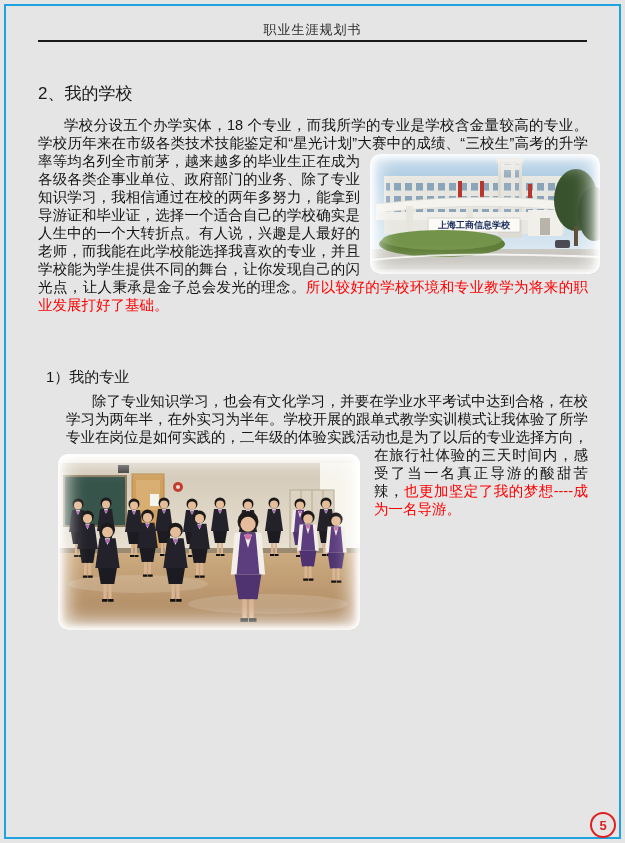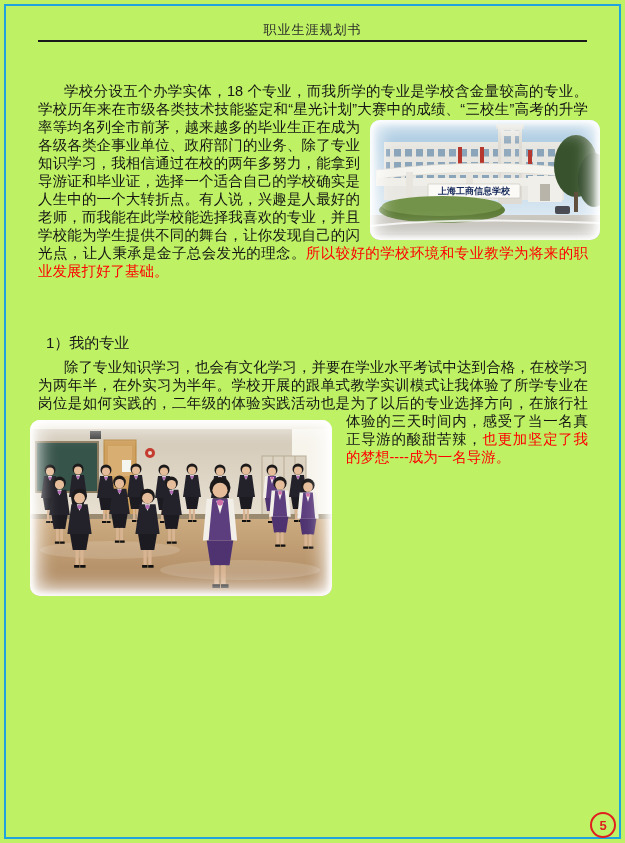--- a/index.html
+++ b/index.html
@@ -1,17 +1,17 @@
 <!DOCTYPE html>
 <html><head>
 <meta charset="utf-8">
 <style>
   html,body{margin:0;padding:0;background:#fff;}
   .page{
-    position:relative;width:625px;height:843px;background:#bef264;
+    position:relative;width:625px;height:843px;background:#e5e5e5;
     font-family:"Liberation Sans","DejaVu Sans",sans-serif;overflow:hidden;
   }
   .page-border{
     position:absolute;top:4px;left:4px;right:4px;bottom:4px;
     border:2px solid #1ea3e0;pointer-events:none;
   }
   .header-title{
     position:absolute;top:21px;left:0;right:0;text-align:center;
     font-size:13px;color:#2a2a2a;letter-spacing:1px;
   }
@@ -30,21 +30,21 @@
     text-indent:26px;color:#141414;
   }
   .red{color:#fe0000;}
   .h-major{
     font-size:15px;font-weight:normal;margin:54px 0 5px 0;padding-left:8px;color:#1a1a1a;
   }
   .red-para{
     font-size:14.5px;line-height:18px;text-align:justify;margin:0;
     text-indent:26px;color:#fe0000;
   }
-  .para2{margin-top:2px;}
+  .para2{margin-top:2px;margin-left:28px;}
   
   .school-photo-float{
     float:right;width:230px;height:120px;position:relative;
     margin:2px -12px 2px 10px;
   }
   .students-photo-float{
     float:left;width:302px;height:176px;position:relative;
     margin:8px 14px 0 -8px;
   }
   .photo-frame{position:absolute;top:0;left:0;right:0;bottom:0;border-radius:10px;overflow:hidden;}
@@ -64,20 +64,21 @@
 <body>
 
 <div class="page">
   <div class="page-border"></div>
 
   <div class="header-title">职业生涯规划书</div>
   <div class="header-rule"></div>
 
   <div class="content">
 
+    <h2 class="h-school">2、我的学校</h2>
 
     <p class="body-text">
       <span>学校分设五个办学实体，18 个专业，而我所学的专业是学校含金量较高的专业。学校历年来在市级各类技术技能鉴定和“星光计划”大赛中的成绩、“三校生”高考的升学率</span><span class="school-photo-float">
           <span class="photo-frame">
             <svg width="230" height="120" viewBox="0 0 230 120" xmlns="http://www.w3.org/2000/svg">
         <defs>
           <linearGradient id="sky" x1="0" y1="0" x2="0" y2="1">
             <stop offset="0" stop-color="#9fc3dd"></stop>
                   <stop offset="1" stop-color="#e9f1f7"></stop>
           </linearGradient>

